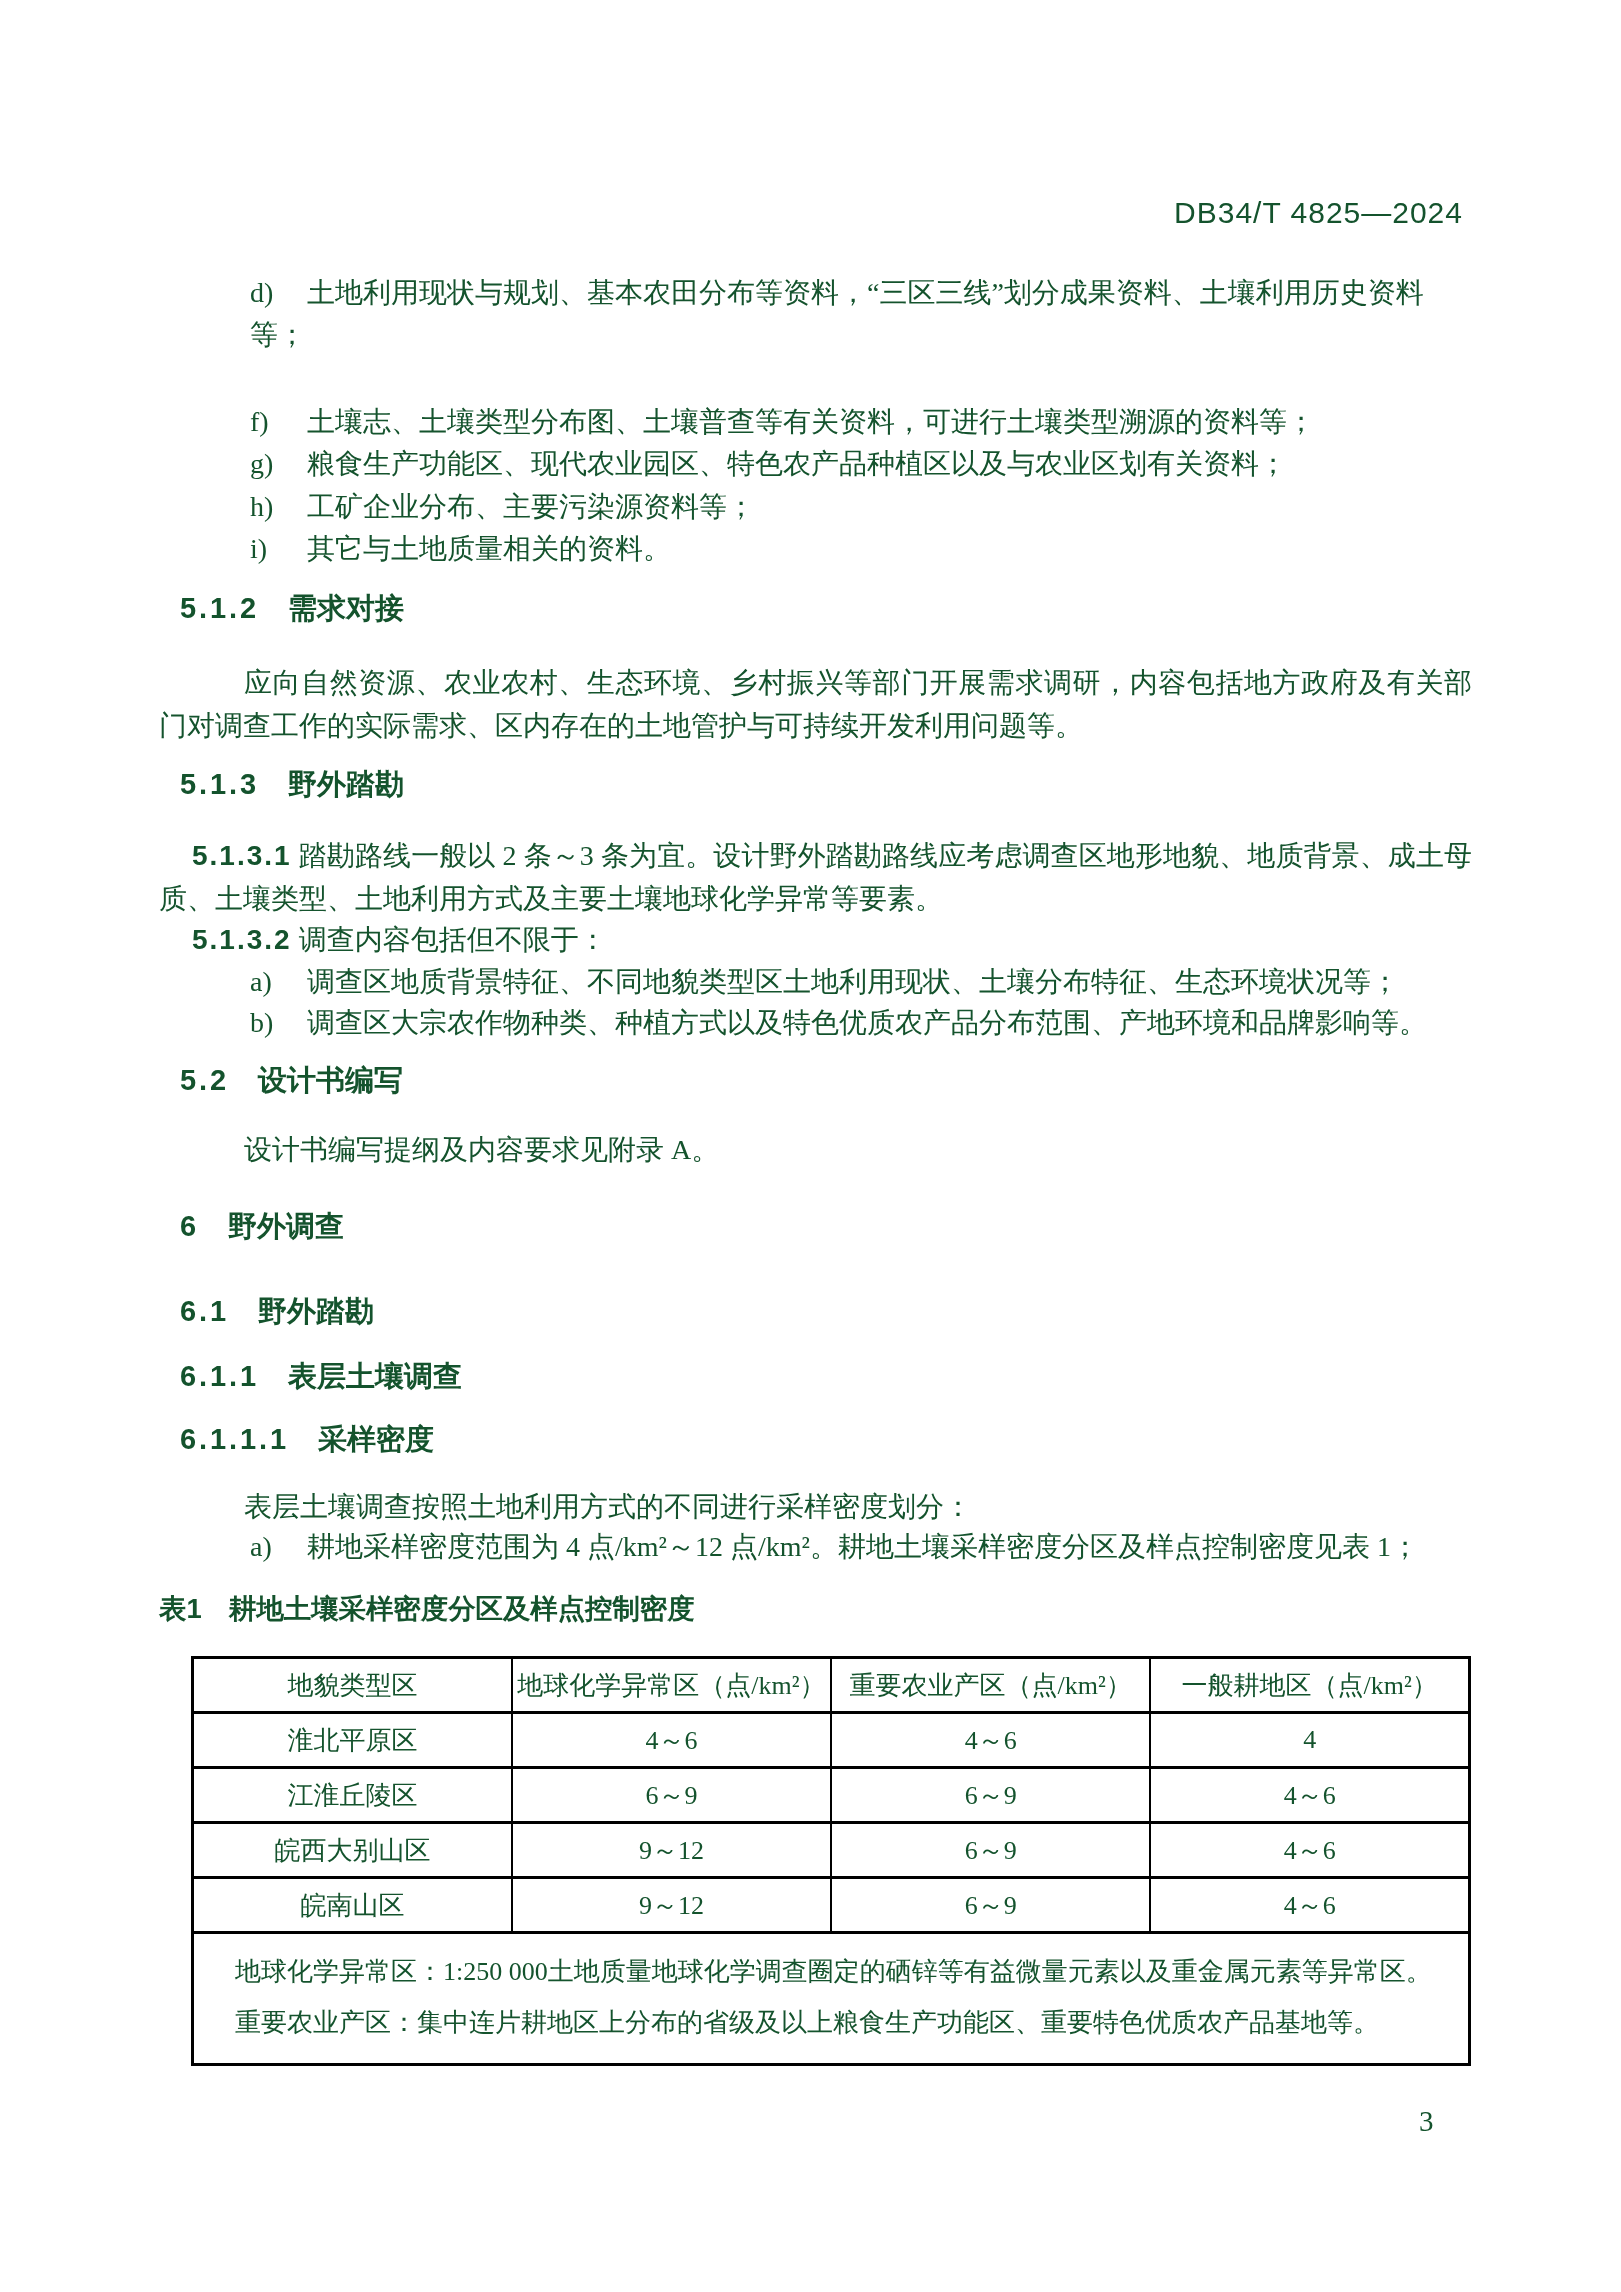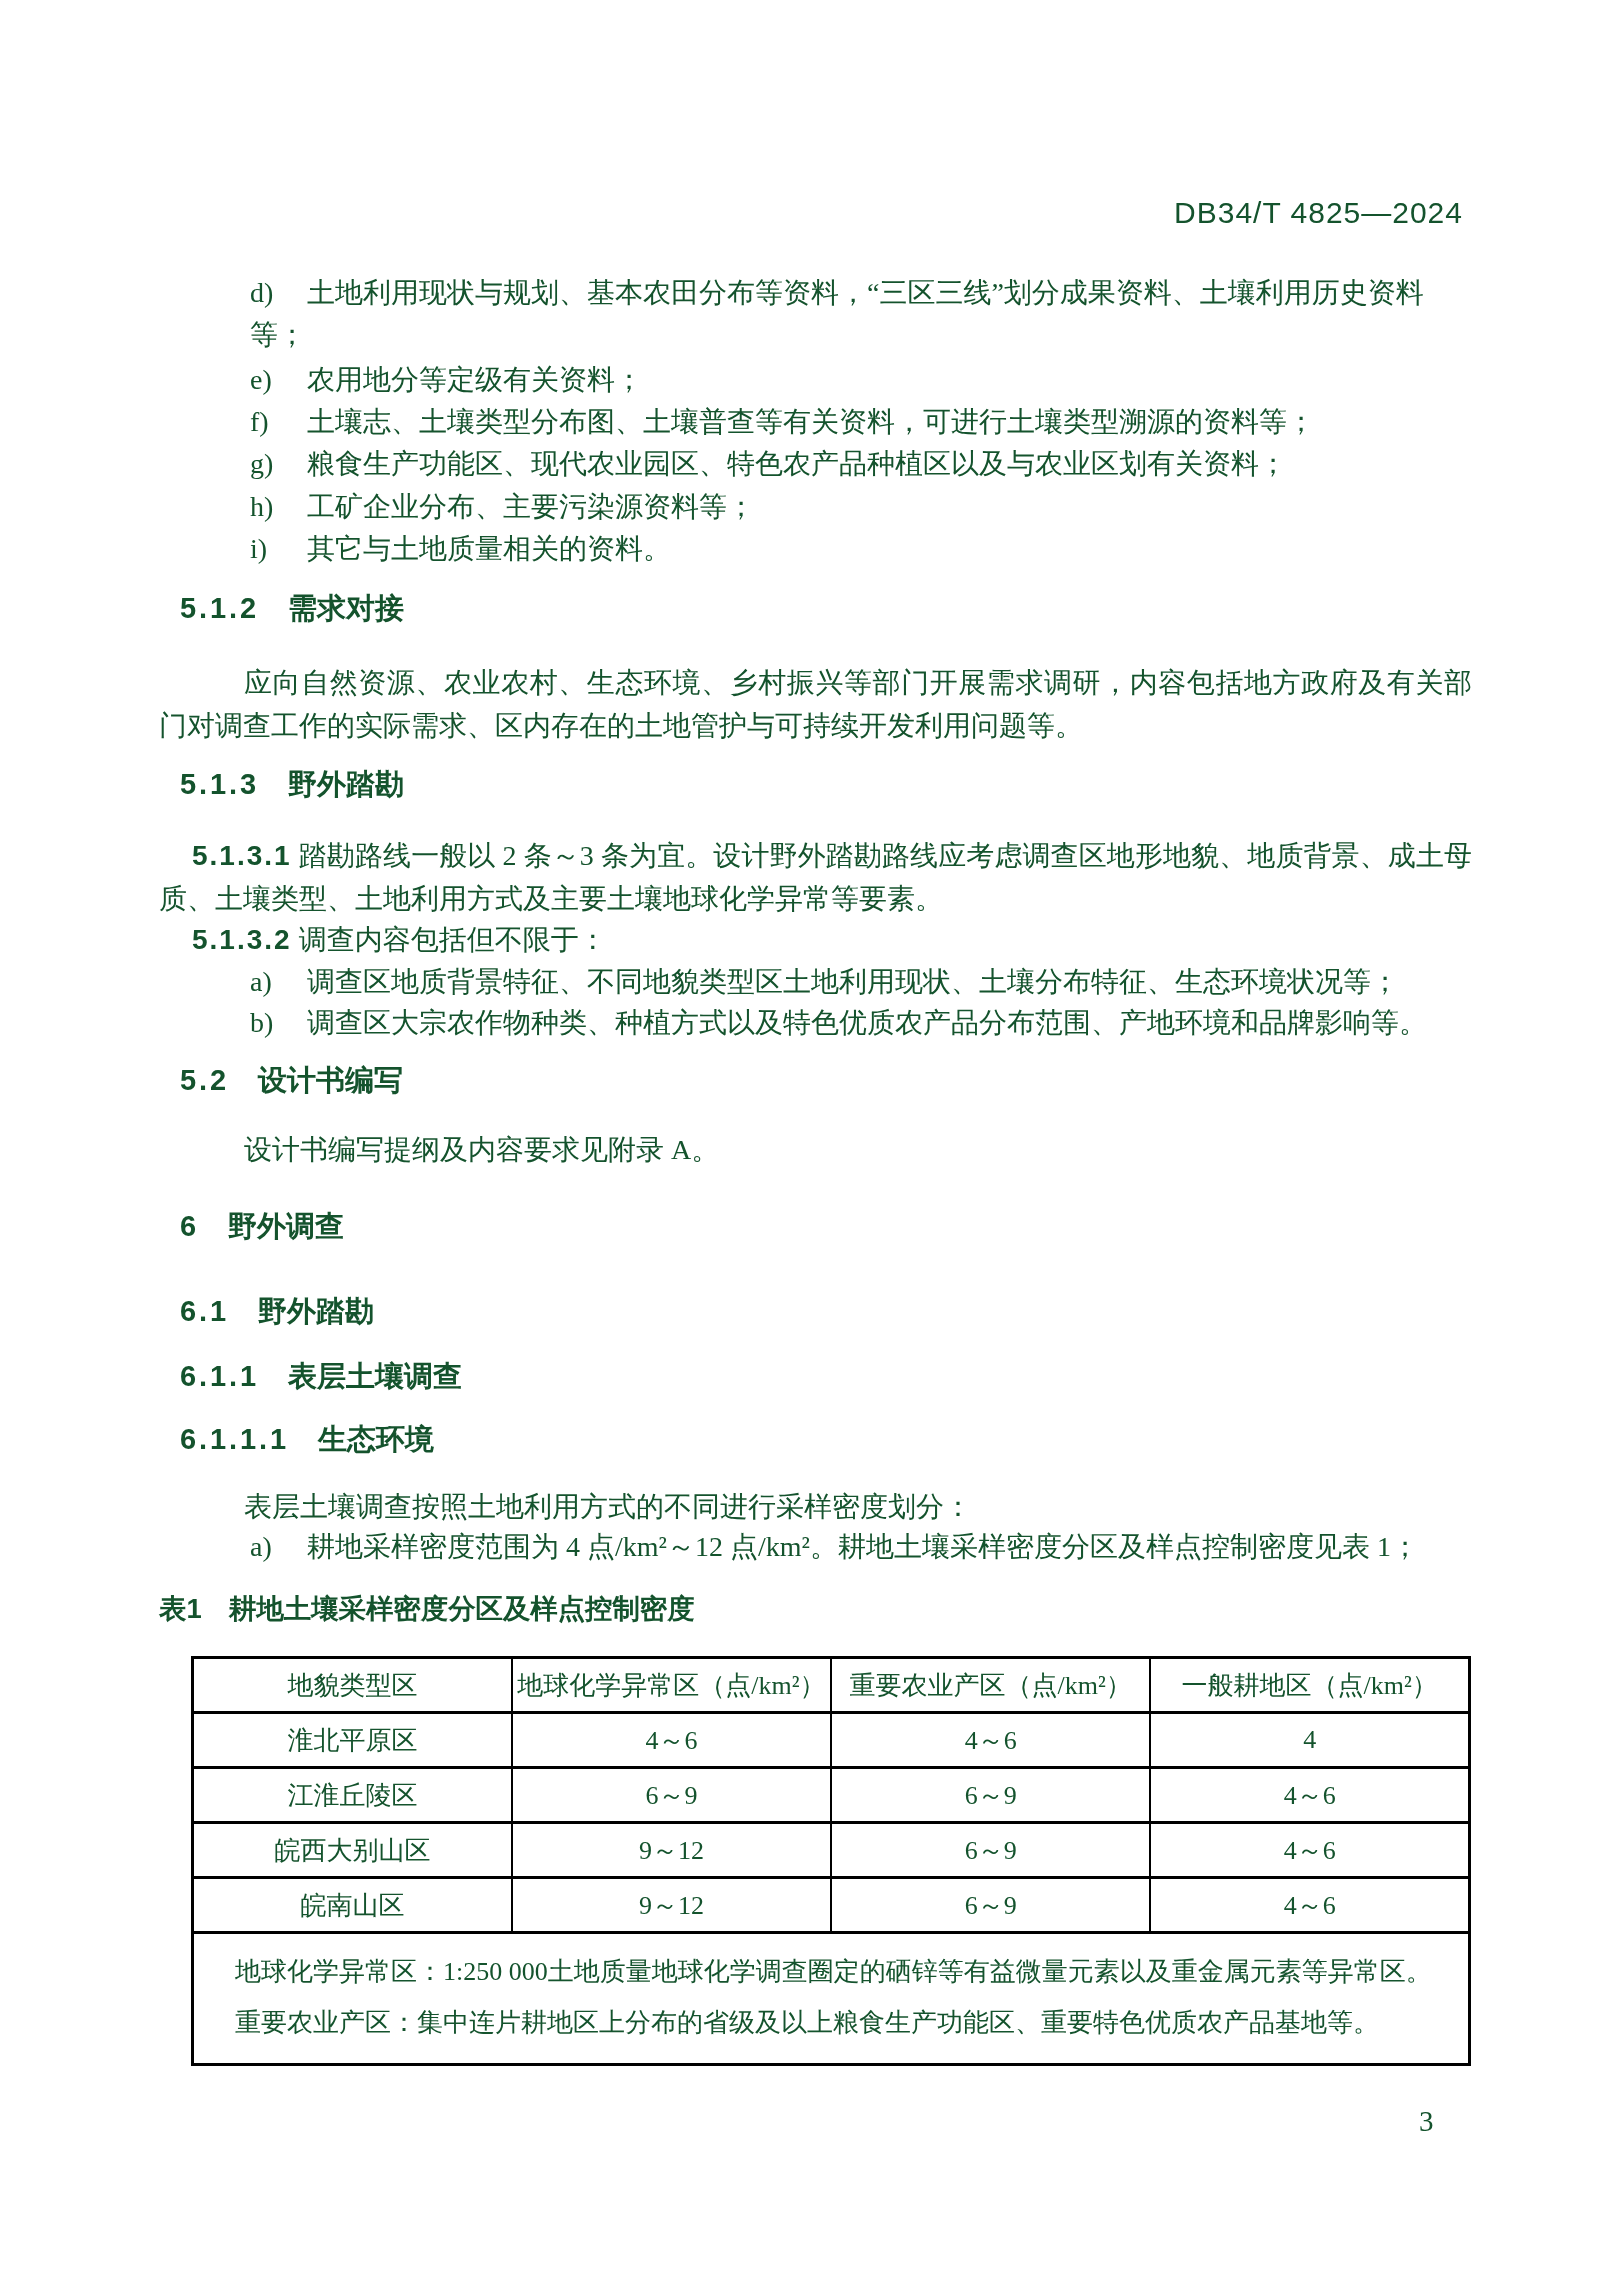--- a/index.html
+++ b/index.html
@@ -105,42 +105,41 @@
   }
 </style>
 </head>
 <body>
 
 <div class="page">
 
   <div class="std-code">DB34/T 4825—2024</div>
 
   <div class="li" style="top:272px"><span class="li-letter">d)</span><span>土地利用现状与规划、基本农田分布等资料，“三区三线”划分成果资料、土壤利用历史资料等；</span></div>
-  <div class="li" style="top:359px"><span class="li-letter">e)</span><span>农用地分等定级有关资料；</span></div>
   <div class="li" style="top:401px"><span class="li-letter">f)</span><span>土壤志、土壤类型分布图、土壤普查等有关资料，可进行土壤类型溯源的资料等；</span></div>
   <div class="li" style="top:443px"><span class="li-letter">g)</span><span>粮食生产功能区、现代农业园区、特色农产品种植区以及与农业区划有关资料；</span></div>
   <div class="li" style="top:486px"><span class="li-letter">h)</span><span>工矿企业分布、主要污染源资料等；</span></div>
   <div class="li" style="top:528px"><span class="li-letter">i)</span><span>其它与土地质量相关的资料。</span></div>
 
   <div class="h" style="top:592px"><span class="h-num">5.1.2</span><span>需求对接</span></div>
   <div class="para indent2" style="top:661px">应向自然资源、农业农村、生态环境、乡村振兴等部门开展需求调研，内容包括地方政府及有关部门对调查工作的实际需求、区内存在的土地管护与可持续开发利用问题等。</div>
 
   <div class="h" style="top:768px"><span class="h-num">5.1.3</span><span>野外踏勘</span></div>
   <div class="para numpara" style="top:834px"><span class="p-num">5.1.3.1</span><span>踏勘路线一般以 2 条～3 条为宜。设计野外踏勘路线应考虑调查区地形地貌、地质背景、成土母质、土壤类型、土地利用方式及主要土壤地球化学异常等要素。</span></div>
   <div class="para numpara" style="top:918px"><span class="p-num">5.1.3.2</span><span>调查内容包括但不限于：</span></div>
   <div class="li" style="top:961px"><span class="li-letter">a)</span><span>调查区地质背景特征、不同地貌类型区土地利用现状、土壤分布特征、生态环境状况等；</span></div>
   <div class="li" style="top:1002px"><span class="li-letter">b)</span><span>调查区大宗农作物种类、种植方式以及特色优质农产品分布范围、产地环境和品牌影响等。</span></div>
 
   <div class="h" style="top:1064px"><span class="h-num">5.2</span><span>设计书编写</span></div>
   <div class="para indent2" style="top:1128px">设计书编写提纲及内容要求见附录 A。</div>
 
   <div class="h" style="top:1210px"><span class="h-num">6</span><span>野外调查</span></div>
   <div class="h" style="top:1295px"><span class="h-num">6.1</span><span>野外踏勘</span></div>
   <div class="h" style="top:1360px"><span class="h-num">6.1.1</span><span>表层土壤调查</span></div>
-  <div class="h" style="top:1423px"><span class="h-num">6.1.1.1</span><span>生态环境</span></div>
+  <div class="h" style="top:1423px"><span class="h-num">6.1.1.1</span><span>采样密度</span></div>
   <div class="para indent2" style="top:1485px">表层土壤调查按照土地利用方式的不同进行采样密度划分：</div>
   <div class="li" style="top:1526px"><span class="li-letter">a)</span><span>耕地采样密度范围为 4 点/km²～12 点/km²。耕地土壤采样密度分区及样点控制密度见表 1；</span></div>
 
   <div class="tbl-caption" style="top:1591px">表1　耕地土壤采样密度分区及样点控制密度</div>
 
   <table class="t1">
     <tbody>
       <tr>
         <td>地貌类型区</td>
         <td>地球化学异常区（点/km²）</td>

